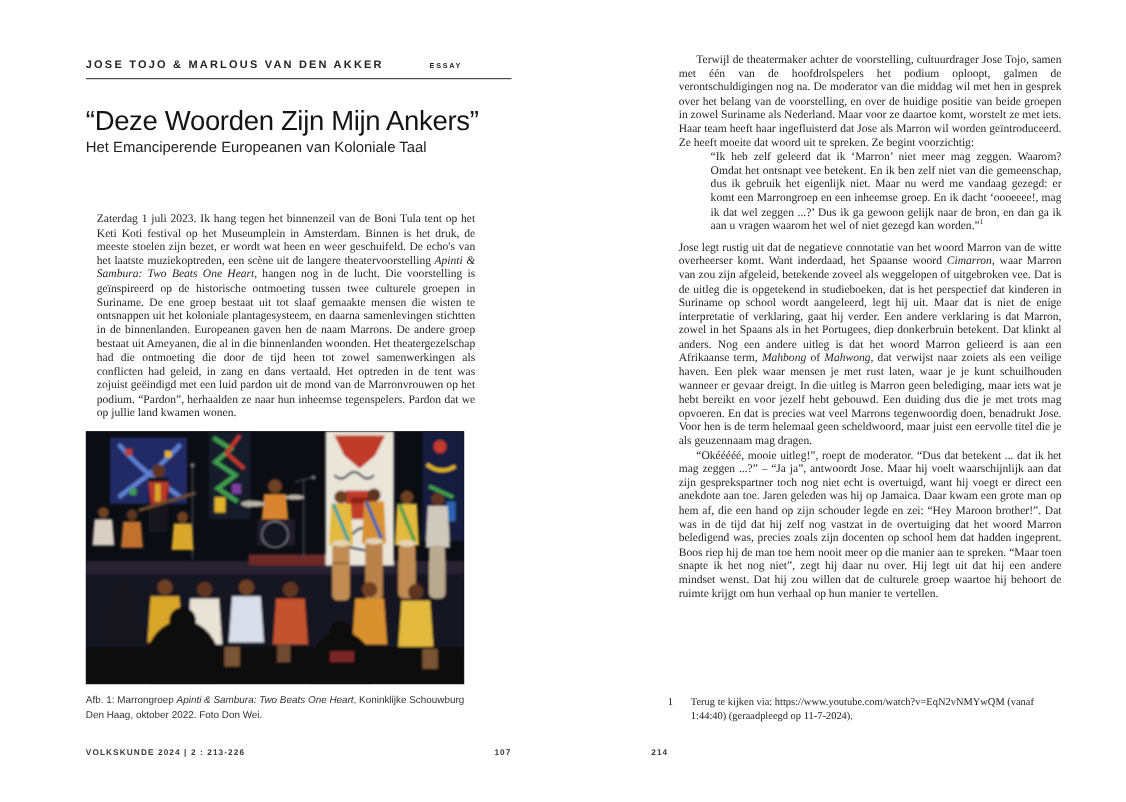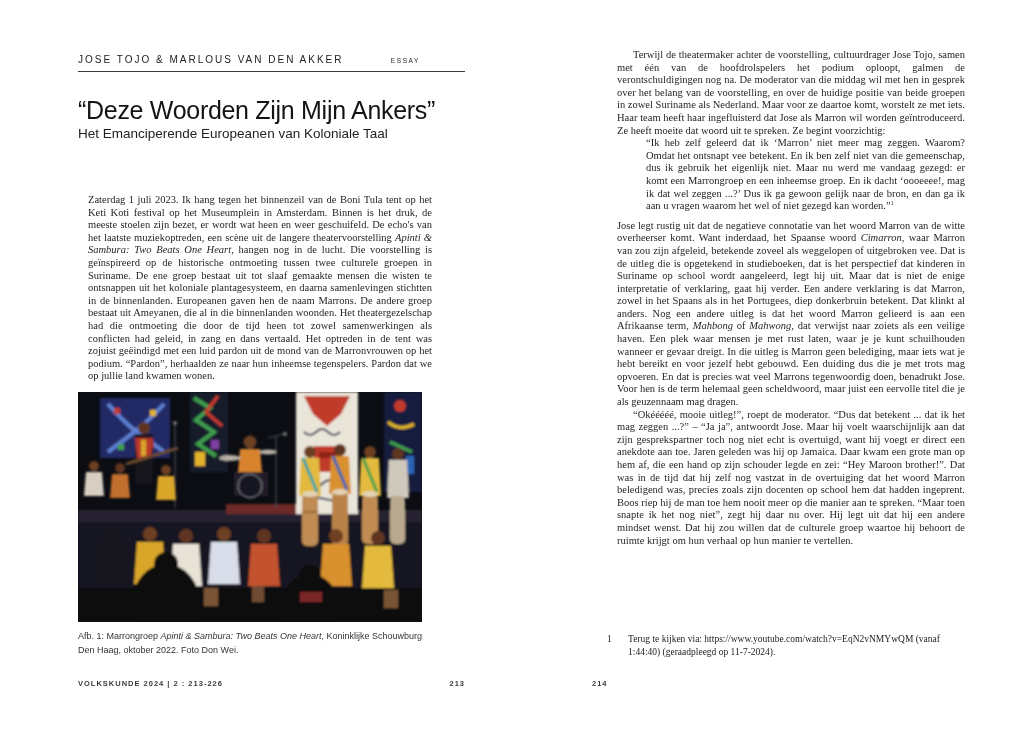--- a/index.html
+++ b/index.html
@@ -5,21 +5,21 @@
   html,body{margin:0;padding:0;}
   body{
     width:1024px;height:729px;position:relative;background:#ffffff;
     font-family:"Liberation Serif", serif;color:#1f1f1f;overflow:hidden;
   }
   .page{position:absolute;top:0;}
   .page-left{left:78px;width:387px;}
   .page-right{left:607px;width:348px;}
 
   .byline-row{position:absolute;top:54px;left:0;width:387px;display:flex;align-items:baseline;
-    font-family:"Liberation Sans", sans-serif;font-weight:400;}
+    font-family:"Liberation Sans", sans-serif;font-weight:700;}
   .authors{font-size:10px;letter-spacing:2px;color:#222;white-space:nowrap;}
   .category{margin-left:auto;margin-right:45px;font-size:6.5px;letter-spacing:1.6px;color:#222;}
   .header-rule{position:absolute;top:71px;left:0;width:387px;border-top:1.2px solid #3c3c3c;}
   .title{position:absolute;top:79px;left:0;width:387px;
     font-family:"Liberation Sans", sans-serif;font-weight:400;font-size:25px;
     letter-spacing:-0.3px;color:#141414;white-space:nowrap;}
   .subtitle{position:absolute;top:115px;left:0;width:387px;
     font-family:"Liberation Sans", sans-serif;font-weight:400;font-size:13.5px;color:#222;}
 
   .body-text{font-size:10.5px;line-height:12.6px;text-align:justify;margin:10px;}
@@ -195,18 +195,18 @@
     <p class="p-indent"><span>“Okééééé, mooie uitleg!”, roept de moderator. “Dus dat betekent ... dat ik het mag zeggen ...?” – “Ja ja”, antwoordt Jose. Maar hij voelt waarschijnlijk aan dat zijn gesprekspartner toch nog niet echt is overtuigd, want hij voegt er direct een anekdote aan toe. Jaren geleden was hij op Jamaica. Daar kwam een grote man op hem af, die een hand op zijn schouder legde en zei: “Hey Maroon brother!”. Dat was in de tijd dat hij zelf nog vastzat in de overtuiging dat het woord Marron beledigend was, precies zoals zijn docenten op school hem dat hadden ingeprent. Boos riep hij de man toe hem nooit meer op die manier aan te spreken. “Maar toen snapte ik het nog niet”, zegt hij daar nu over. Hij legt uit dat hij een andere mindset wenst. Dat hij zou willen dat de culturele groep waartoe hij behoort de ruimte krijgt om hun verhaal op hun manier te vertellen.</span></p>
   </div>
   <div class="footnote">
     <span class="fn-num">1</span>
     <span class="fn-text">Terug te kijken via: https://www.youtube.com/watch?v=EqN2vNMYwQM (vanaf 1:44:40) (geraadpleegd op 11-7-2024).</span>
   </div>
 </div>
 
 <div class="page-footer footer-left">
   <span>VOLKSKUNDE 2024 | 2 : 213-226</span>
-  <span>213</span>
+  <span>107</span>
 </div>
 
 <div class="page-footer footer-right">
   <span>214</span>
 </div>
 
 </body></html>

